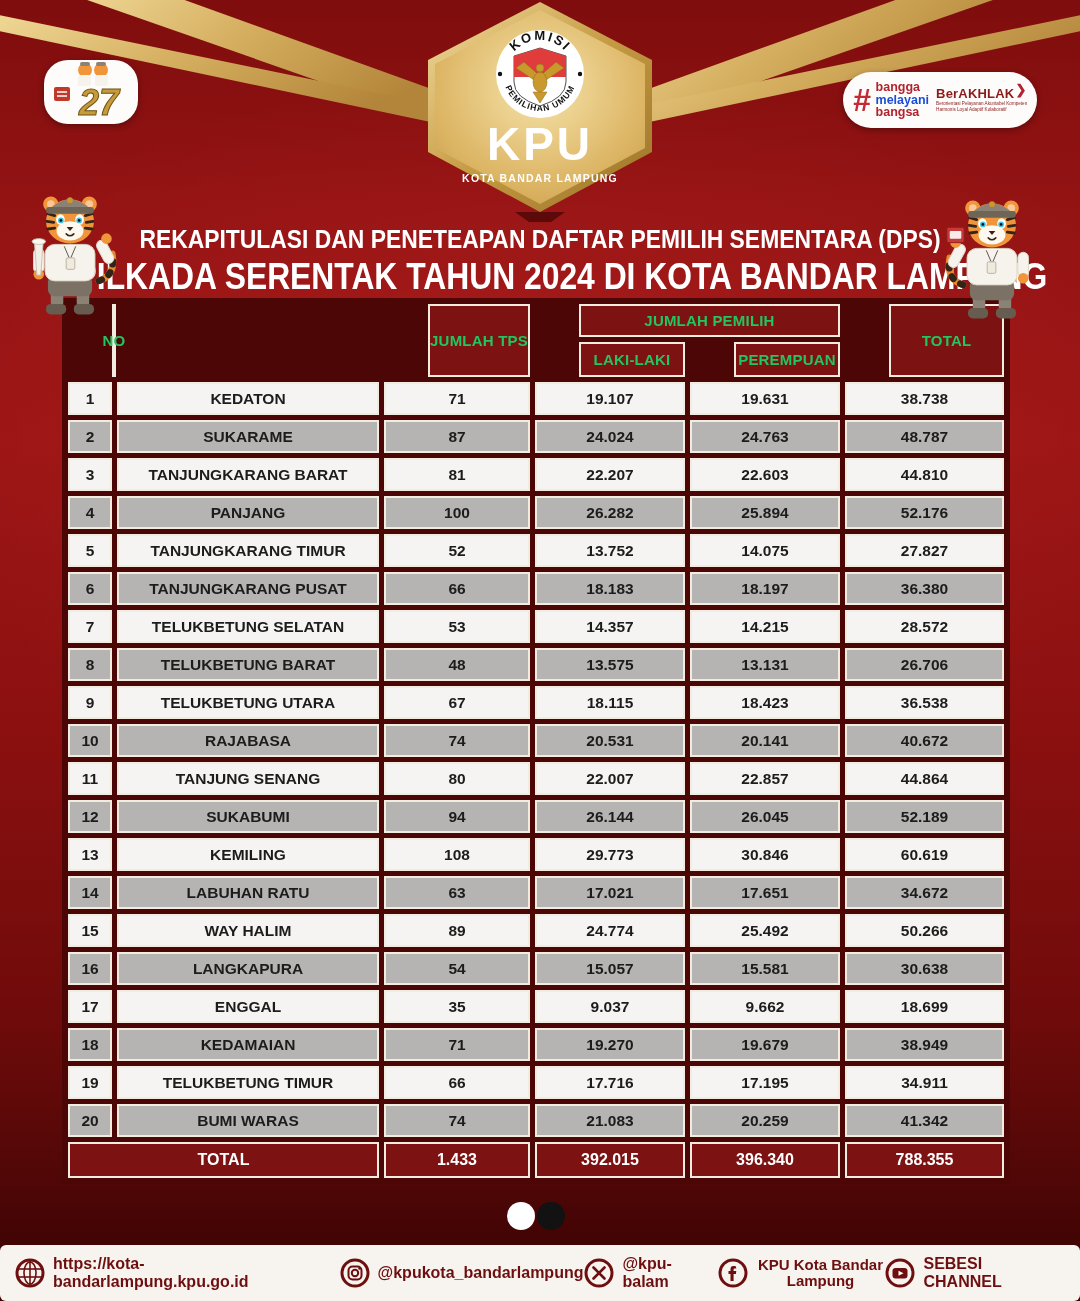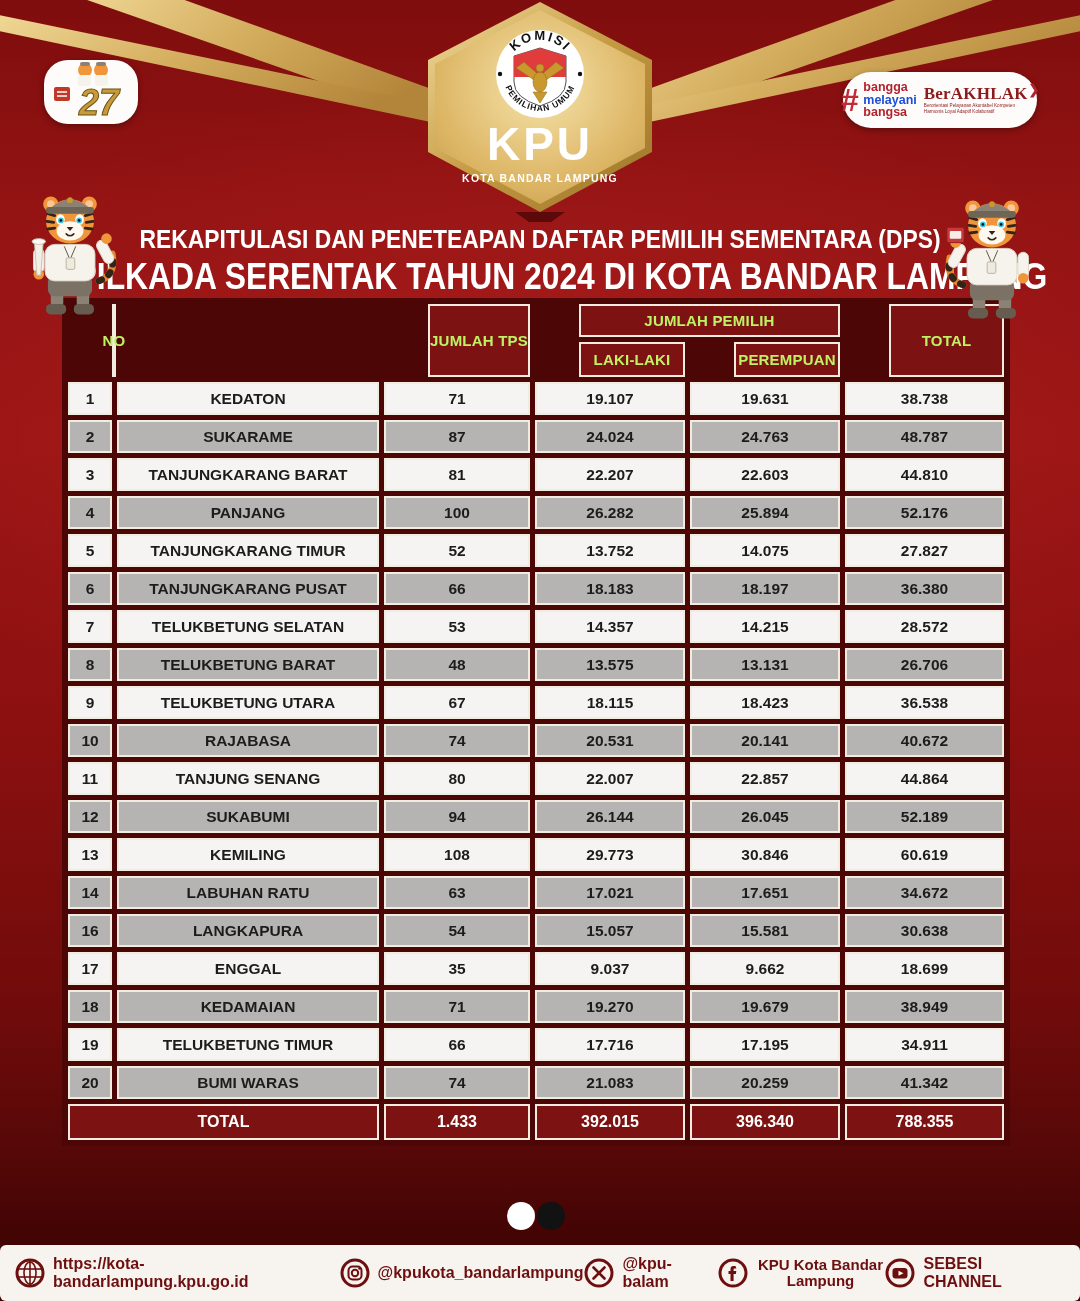--- a/index.html
+++ b/index.html
@@ -17,40 +17,40 @@
   
   .badge27{position:absolute;left:44px;top:60px;width:94px;height:64px;background:#fdfcfa;border-radius:24px;z-index:2;display:flex;align-items:center;justify-content:center;box-shadow:0 2px 6px rgba(0,0,0,0.35);}
   .badgeBer{position:absolute;left:843px;top:72px;width:194px;height:56px;background:#fdfcfa;border-radius:28px;z-index:2;display:flex;align-items:center;justify-content:center;gap:5px;box-shadow:0 2px 6px rgba(0,0,0,0.35);padding:0 8px;box-sizing:border-box;}
   .badgeBer .hash{font-size:32px;font-weight:800;font-style:italic;color:#c22a35;line-height:1;}
   .badgeBer .stack{display:flex;flex-direction:column;line-height:1.02;color:#b3232d;}
   .badgeBer .stack span:nth-child(1){font-weight:800;font-size:12.5px;}
   .badgeBer .stack span:nth-child(2){font-weight:600;font-size:12.5px;color:#1d4ed8;}
   .badgeBer .stack span:nth-child(3){font-weight:800;font-size:12.5px;}
   .badgeBer .brandwrap{display:flex;flex-direction:column;line-height:1;margin-left:2px;}
   .badgeBer .brandrow{display:flex;align-items:center;}
-  .badgeBer .brand{font-weight:800;font-size:17px;color:#8c1b1b;letter-spacing:0.2px;font-family:Liberation Serif, serif;}
+  .badgeBer .brand{font-weight:800;font-size:13px;color:#8c1b1b;letter-spacing:0.2px;}
   .badgeBer .chev{font-size:13px;color:#b3232d;font-weight:800;margin-left:1px;transform:translateY(-4px);}
   .badgeBer .tag{font-size:4.6px;color:#8c1b1b;margin-top:1.5px;white-space:nowrap;}
   
   .tiger{position:absolute;z-index:6;width:96px;height:136px;}
   .tiger-left{left:22px;top:186px;}
   .tiger-right{left:944px;top:190px;}
   .tiger-right svg{transform:scaleX(-1);}
   .tiger-left .held-item-box{display:none;}
   .tiger-right .held-item-nail{display:none;}
   
   .title{position:absolute;top:224px;left:0;width:1080px;text-align:center;color:#ffffff;z-index:4;}
   .title .l1{font-size:26px;font-weight:800;transform:scaleX(0.88);transform-origin:50% 50%;white-space:nowrap;}
   .title .l2{font-size:37px;font-weight:800;transform:scaleX(0.86);transform-origin:50% 50%;white-space:nowrap;margin-top:1px;}
   
   .tbl{position:absolute;left:62px;top:298px;width:948px;background:#4d0606;padding:6px;box-sizing:border-box;display:flex;flex-direction:column;gap:5px;z-index:5;
        --cols:44px 262px 146px 150px 150px 1fr;}
   .cell{display:flex;align-items:center;justify-content:center;border:2px solid #f2ebe0;font-weight:700;box-sizing:border-box;text-align:center;}
   .thead{display:grid;grid-template-columns:var(--cols);grid-template-rows:33px 35px;gap:5px;}
-  .thead .cell{background:#7c1212;color:#bef264;font-size:15px;letter-spacing:0.2px;margin-left:44px;}
+  .thead .cell{background:#7c1212;color:#22c55e;font-size:15px;letter-spacing:0.2px;margin-left:44px;}
   .h-no{grid-row:1/3;grid-column:1;text-align:center;}
   .h-kec{grid-row:1/3;grid-column:2;}
   .h-tps{grid-row:1/3;grid-column:3;}
   .h-jp{grid-row:1;grid-column:4/6;}
   .h-laki{grid-row:2;grid-column:4;}
   .h-per{grid-row:2;grid-column:5;}
   .h-total{grid-row:1/3;grid-column:6;}
   .trow{display:grid;grid-template-columns:var(--cols);gap:5px;height:33px;}
   .trow .cell{background:#f5f4f2;color:#1c1c1c;font-size:15.5px;}
   .trow.alt .cell{background:#b5b4b2;}
@@ -391,20 +391,28 @@
 
     <div class="trow alt">
       <div class="cell c-no">14</div>
       <div class="cell c-kec">LABUHAN RATU</div>
       <div class="cell c-tps">63</div>
       <div class="cell c-laki">17.021</div>
       <div class="cell c-per">17.651</div>
       <div class="cell c-tot">34.672</div>
     </div>
 
+    <div class="trow">
+      <div class="cell c-no">15</div>
+      <div class="cell c-kec">WAY HALIM</div>
+      <div class="cell c-tps">89</div>
+      <div class="cell c-laki">24.774</div>
+      <div class="cell c-per">25.492</div>
+      <div class="cell c-tot">50.266</div>
+    </div>
 
     <div class="trow alt">
       <div class="cell c-no">16</div>
       <div class="cell c-kec">LANGKAPURA</div>
       <div class="cell c-tps">54</div>
       <div class="cell c-laki">15.057</div>
       <div class="cell c-per">15.581</div>
       <div class="cell c-tot">30.638</div>
     </div>
 

